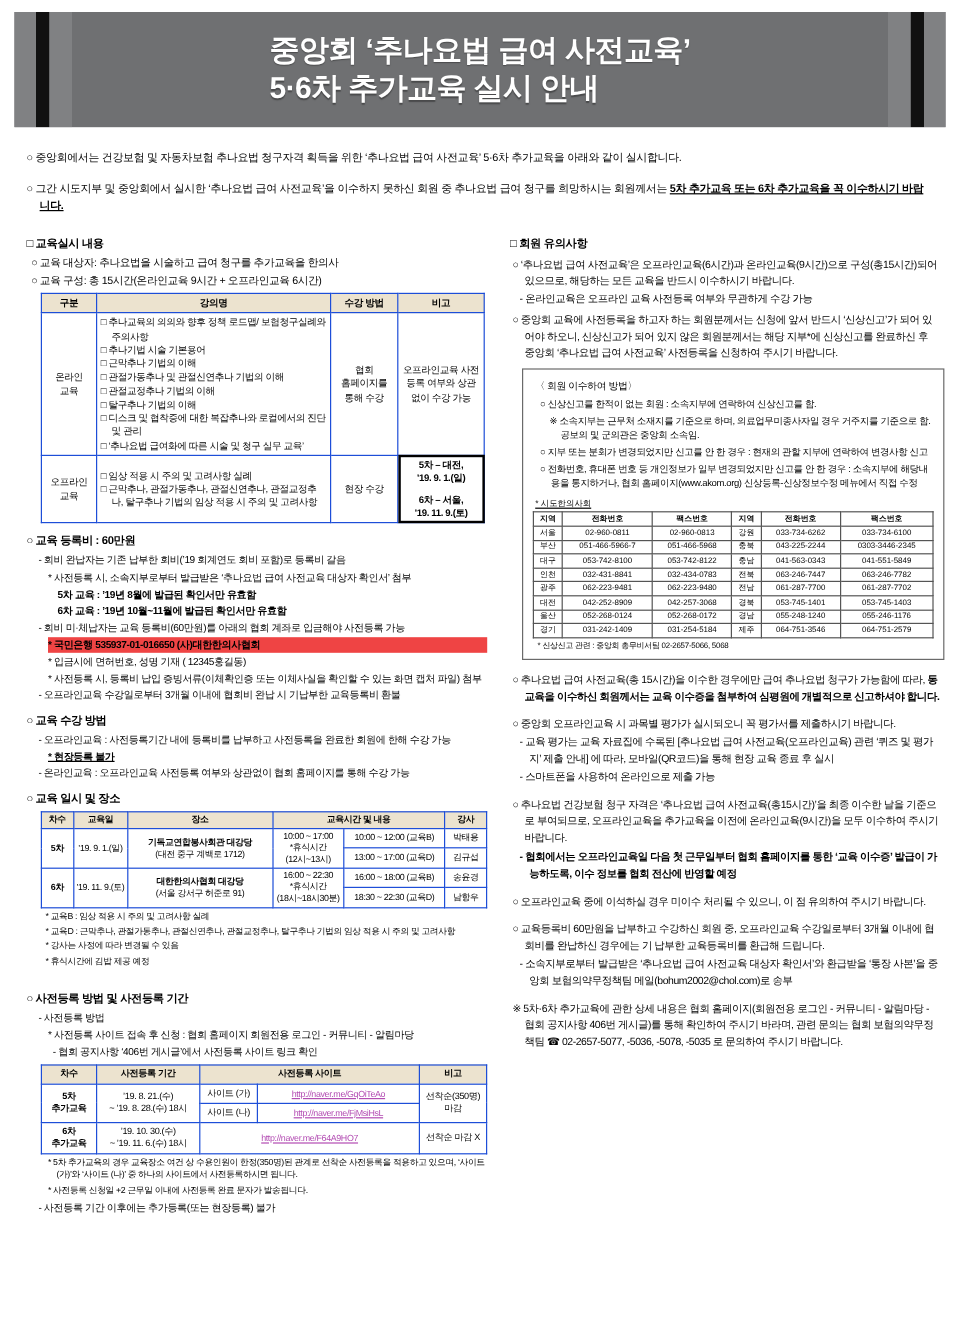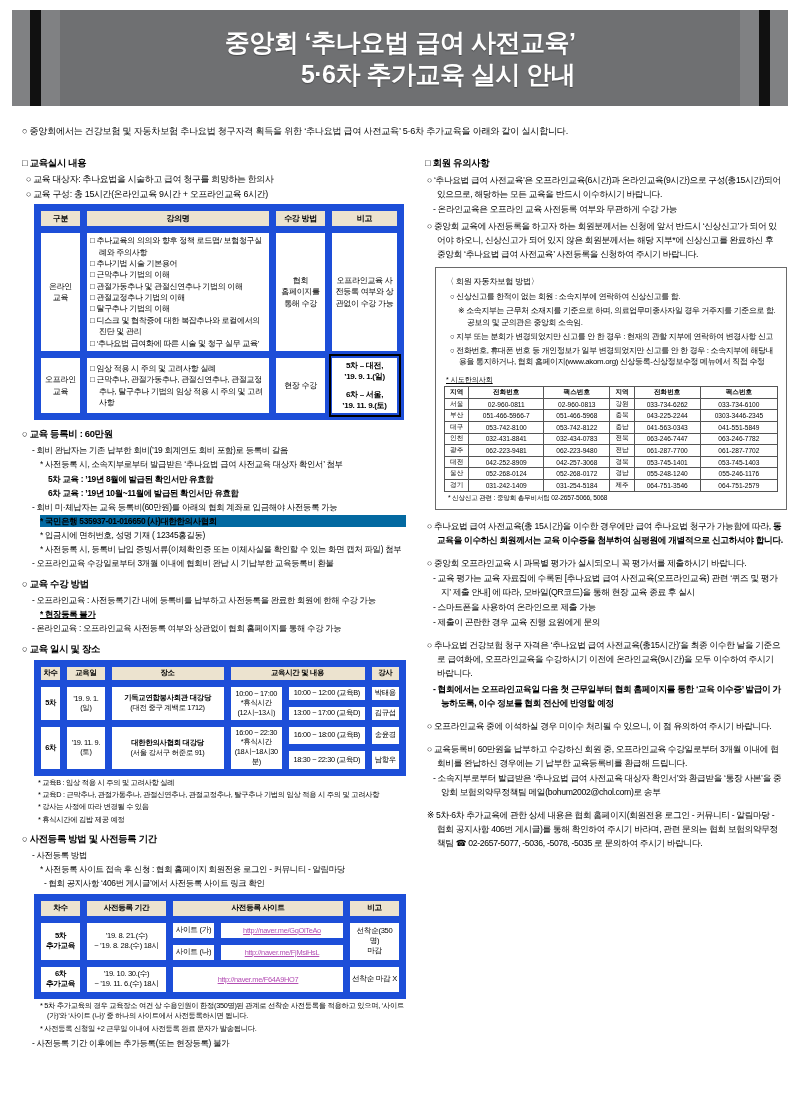--- a/index.html
+++ b/index.html
@@ -32,21 +32,21 @@
   }
   .banner .side.left { left:0; }
   .banner .side.right { right:0; }
   .banner .bar {
     position:absolute; top:0; bottom:0; width:11px; background:#111;
   }
   .banner .bar.left { left:18px; }
   .banner .bar.right { right:18px; }
   .banner-text {
     position:relative; z-index:3;
-    text-align:right; color:#fff;
+    text-align:left; color:#fff;
     font-weight:bold; line-height:1.28;
     font-size:25px; letter-spacing:-0.5px;
     text-shadow:0 1px 1px rgba(0,0,0,.35);
   }
   .banner-text .l2 { font-size:25px; }
 
   
   .intro {
     margin:18px 22px 0 22px;
     font-size:9.1px; line-height:1.6;
@@ -67,26 +67,26 @@
   }
   .lv1 { font-size:8.9px; margin:2px 0 2px 4px; letter-spacing:-0.3px; line-height:1.5; }
   .lv1 b { font-weight:normal; }
   .lv2 { font-size:8.4px; margin:1.5px 0 1.5px 10px; letter-spacing:-0.3px; line-height:1.5;
          padding-left:8px; text-indent:-8px; }
   .lv3 { font-size:8.4px; margin:1.5px 0 1.5px 18px; letter-spacing:-0.3px; line-height:1.5;
          padding-left:8px; text-indent:-8px; }
   .lv4 { font-size:8.4px; margin:1.5px 0 1.5px 26px; letter-spacing:-0.3px; line-height:1.5; }
   .bold { font-weight:bold; }
   .ul { text-decoration:underline; }
-  .hl { background:#0369a1; }
+  .hl { background:#ef4444; }
 
   
   table { border-collapse:collapse; }
   .tbl { width:100%; font-size:8px; letter-spacing:-0.3px; }
-  .tbl th, .tbl td { border:7px solid #1d4ed8; padding:2px 3px; vertical-align:middle; }
+  .tbl th, .tbl td { border:1px solid #1d4ed8; padding:2px 3px; vertical-align:middle; }
   .tbl th { background:#ece3cf; font-weight:bold; text-align:center; }
   .tbl td.c { text-align:center; }
   .tbl td.l { text-align:left; }
 
   .t-edu { margin:3px 0 0 12px; width:370px; }
   .t-edu td { line-height:1.42; }
   .t-edu .chk { padding-left:9px; text-indent:-9px; }
   .boxed { outline:2px solid #000; outline-offset:-2px; font-weight:bold; }
 
   .t-sched { margin:4px 0 0 12px; width:372px; font-size:7.4px; }
@@ -131,28 +131,29 @@
     <div class="bar left"></div>
     <div class="bar right"></div>
     <div class="banner-text">
       <div class="l1">중앙회 ‘추나요법 급여 사전교육’</div>
       <div class="l2">5·6차 추가교육 실시 안내</div>
     </div>
   </div>
 
   <div class="intro">
     <p class="hang">○ 중앙회에서는 건강보험 및 자동차보험 추나요법 청구자격 획득을 위한 ‘추나요법 급여 사전교육’ 5·6차 추가교육을 아래와 같이 실시합니다.</p>
+    <p class="hang"><span>○ 그간 시도지부 및 중앙회에서 실시한 ‘추나요법 급여 사전교육’을 이수하지 못하신 회원 중 추나요법 급여 청구를 희망하시는 회원께서는 </span><span class="u-bold">5차 추가교육 또는 6차 추가교육을 꼭 이수하시기 바랍니다.</span></p>
   </div>
 
   <div class="cols">
 
     <div class="col-l">
 
       <h3 class="sec">□ 교육실시 내용</h3>
-      <div class="lv1"><b>○ 교육 대상자</b><span>: 추나요법을 시술하고 급여 청구를 희망하는 한의사</span></div>
+      <div class="lv1"><b>○ 교육 대상자</b><span>: 추나요법을 시술하고 급여 청구를 추가교육을 한의사</span></div>
       <div class="lv1"><b>○ 교육 구성</b><span>: 총 15시간(온라인교육 9시간 + 오프라인교육 6시간)</span></div>
 
       <table class="tbl t-edu">
         <thead>
           <tr>
             <th style="width:46px">구분</th>
             <th>강의명</th>
             <th style="width:56px">수강 방법</th>
             <th style="width:72px">비고</th>
           </tr>
@@ -253,21 +254,21 @@
             <td class="c">18:30 ~ 22:30 (교육D)</td>
             <td class="c">남항우</td>
           </tr>
         </tbody>
       </table>
       <div class="note">* 교육B : 임상 적용 시 주의 및 고려사항 실례</div>
       <div class="note">* 교육D : 근막추나, 관절가동추나, 관절신연추나, 관절교정추나, 탈구추나 기법의 임상 적용 시 주의 및 고려사항</div>
       <div class="note">* 강사는 사정에 따라 변경될 수 있음</div>
       <div class="note">* 휴식시간에 김밥 제공 예정</div>
 
-      <h3 class="sec" style="margin-top:8px">○ 사전등록 방법 및 사전등록 기간</h3>
+      <h3 class="sec" style="margin-top:20px">○ 사전등록 방법 및 사전등록 기간</h3>
       <div class="lv2">- 사전등록 방법</div>
       <div class="lv3">* 사전등록 사이트 접속 후 신청 : 협회 홈페이지 회원전용 로그인 - 커뮤니티 - 알림마당</div>
       <div class="lv3" style="margin-left:22px">- 협회 공지사항 ‘406번 게시글’에서 사전등록 사이트 링크 확인</div>
 
       <table class="tbl t-reg">
         <thead>
           <tr>
             <th style="width:46px">차수</th>
             <th style="width:86px">사전등록 기간</th>
             <th colspan="2">사전등록 사이트</th>
@@ -304,21 +305,21 @@
       <div class="lv2" style="margin-top:3px">- 사전등록 기간 이후에는 추가등록(또는 현장등록) 불가</div>
     </div>
 
     <div class="col-r">
       <h3 class="sec">□ 회원 유의사항</h3>
       <div class="rpara" style="margin-top:2px">○ ‘추나요법 급여 사전교육’은 오프라인교육(6시간)과 온라인교육(9시간)으로 구성(총15시간)되어 있으므로, 해당하는 모든 교육을 반드시 이수하시기 바랍니다.</div>
       <div class="rsub">- 온라인교육은 오프라인 교육 사전등록 여부와 무관하게 수강 가능</div>
       <div class="rpara" style="margin-top:3px">○ 중앙회 교육에 사전등록을 하고자 하는 회원분께서는 신청에 앞서 반드시 ‘신상신고’가 되어 있어야 하오니, 신상신고가 되어 있지 않은 회원분께서는 해당 지부*에 신상신고를 완료하신 후 중앙회 ‘추나요법 급여 사전교육’ 사전등록을 신청하여 주시기 바랍니다.</div>
 
       <div class="mbox">
-        <div class="ttl">〈 회원 자동차보험 방법〉</div>
+        <div class="ttl">〈 회원 이수하여 방법〉</div>
         <div class="bl">○ 신상신고를 한적이 없는 회원 : 소속지부에 연락하여 신상신고를 함.</div>
         <div class="bl2">※ 소속지부는 근무처 소재지를 기준으로 하며, 의료업무미종사자일 경우 거주지를 기준으로 함. 공보의 및 군의관은 중앙회 소속임.</div>
         <div class="bl">○ 지부 또는 분회가 변경되었지만 신고를 안 한 경우 : 현재의 관할 지부에 연락하여 변경사항 신고</div>
         <div class="bl">○ 전화번호, 휴대폰 번호 등 개인정보가 일부 변경되었지만 신고를 안 한 경우 : 소속지부에 해당내용을 통지하거나, 협회 홈페이지(www.akom.org) 신상등록-신상정보수정 메뉴에서 직접 수정</div>
 
         <div class="cap">* 시도한의사회</div>
         <table class="t-phone">
           <thead>
             <tr>
               <th>지역</th>
@@ -397,23 +398,22 @@
             </tbody>
         </table>
         <div class="foot">* 신상신고 관련 : 중앙회 총무비서팀 02-2657-5066, 5068</div>
       </div>
 
       <div class="rpara"><span>○ 추나요법 급여 사전교육(총 15시간)을 이수한 경우에만 급여 추나요법 청구가 가능함에 따라, </span><b>동 교육을 이수하신 회원께서는 교육 이수증을 첨부하여 심평원에 개별적으로 신고하셔야 합니다.</b></div>
 
       <div class="rpara">○ 중앙회 오프라인교육 시 과목별 평가가 실시되오니 꼭 평가서를 제출하시기 바랍니다.</div>
       <div class="rsub">- 교육 평가는 교육 자료집에 수록된 [추나요법 급여 사전교육(오프라인교육) 관련 ‘퀴즈 및 평가지’ 제출 안내] 에 따라, 모바일(QR코드)을 통해 현장 교육 종료 후 실시</div>
       <div class="rsub">- 스마트폰을 사용하여 온라인으로 제출 가능</div>
-      <div class="rsub">- 제출이 곤란한 경우 교육 진행 요원에게 문의</div>
-
-      <div class="rpara">○ 추나요법 건강보험 청구 자격은 ‘추나요법 급여 사전교육(총15시간)’을 최종 이수한 날을 기준으로 급여화에, 오프라인교육을 수강하시기 이전에 온라인교육(9시간)을 모두 이수하여 주시기 바랍니다.</div>
+
+      <div class="rpara">○ 추나요법 건강보험 청구 자격은 ‘추나요법 급여 사전교육(총15시간)’을 최종 이수한 날을 기준으로 부여되므로, 오프라인교육을 추가교육을 이전에 온라인교육(9시간)을 모두 이수하여 주시기 바랍니다.</div>
       <div class="rsub bold">- 협회에서는 오프라인교육일 다음 첫 근무일부터 협회 홈페이지를 통한 ‘교육 이수증’ 발급이 가능하도록, 이수 정보를 협회 전산에 반영할 예정</div>
 
       <div class="rpara">○ 오프라인교육 중에 이석하실 경우 미이수 처리될 수 있으니, 이 점 유의하여 주시기 바랍니다.</div>
 
       <div class="rpara">○ 교육등록비 60만원을 납부하고 수강하신 회원 중, 오프라인교육 수강일로부터 3개월 이내에 협회비를 완납하신 경우에는 기 납부한 교육등록비를 환급해 드립니다.</div>
       <div class="rsub">- 소속지부로부터 발급받은 ‘추나요법 급여 사전교육 대상자 확인서’와 환급받을 ‘통장 사본’을 중앙회 보험의약무정책팀 메일(bohum2002@chol.com)로 송부</div>
 
       <div class="rpara">※ 5차·6차 추가교육에 관한 상세 내용은 협회 홈페이지(회원전용 로그인 - 커뮤니티 - 알림마당 - 협회 공지사항 406번 게시글)를 통해 확인하여 주시기 바라며, 관련 문의는 협회 보험의약무정책팀 ☎ 02-2657-5077, -5036, -5078, -5035 로 문의하여 주시기 바랍니다.</div>
     </div>
   </div>

